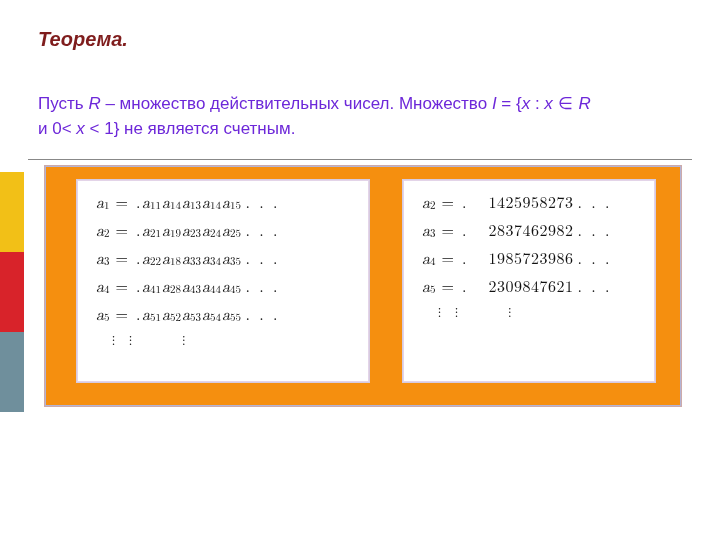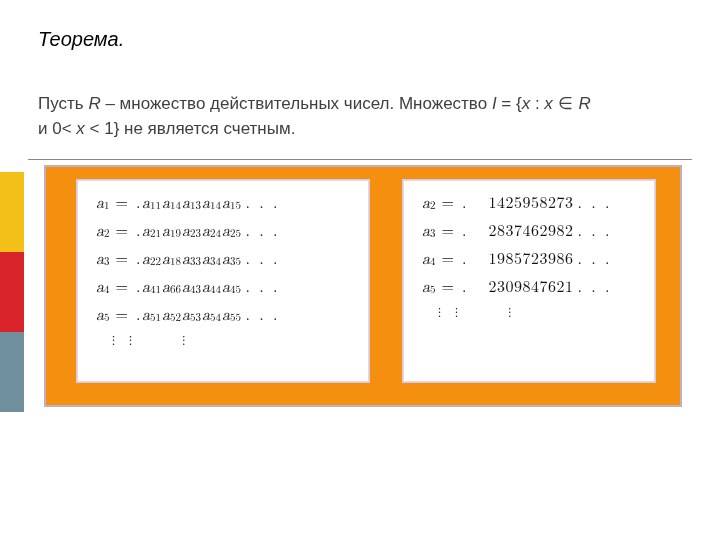--- a/index.html
+++ b/index.html
@@ -10,28 +10,28 @@
     background: #fff;
     font-family: Arial, "Helvetica Neue", Helvetica, sans-serif;
     color: #333;
     position: relative;
   }
   .header {
     padding: 28px 38px 12px 38px;
   }
   .title {
     font-style: italic;
-    font-weight: normal;
+    font-weight: bold;
     font-size: 20px;
-    color: #000000;
+    color: #7f1d1d;
     margin-bottom: 2px;
   }
   .statement {
     font-size: 17px;
-    color: #404040;
+    color: #6d28d9;
     line-height: 1.45;
     margin-top: 40px;
   }
   .statement .ital { font-style: italic; }
   .element-of {
     font-family: "DejaVu Sans", "Segoe UI Symbol", Arial, sans-serif;
   }
   .rule {
     border: none;
     border-top: 1px solid #888;
@@ -240,21 +240,21 @@
         </span>
         <span class="eq">=</span>
         <span class="rhs">
           <span class="dot">.</span>
           <span class="term">
             <span class="var">a</span>
             <sub class="s">41</sub>
           </span>
           <span class="term">
             <span class="var">a</span>
-            <sub class="s">66</sub>
+            <sub class="s">28</sub>
           </span>
           <span class="term">
             <span class="var">a</span>
             <sub class="s">43</sub>
           </span>
           <span class="term">
             <span class="var">a</span>
             <sub class="s">44</sub>
           </span>
           <span class="term">

